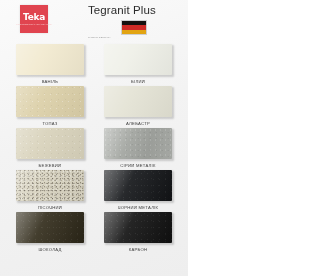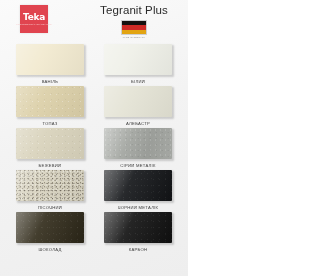--- a/index.html
+++ b/index.html
@@ -53,21 +53,20 @@
     font-size: 2.2px;
     letter-spacing: 0.2px;
     line-height: 3px;
     margin-top: 1px;
     white-space: nowrap;
   }
   .brand-block {
     position: absolute;
     right: 8px;
     top: 4px;
-    text-align: center;
     width: 92px;
   }
   .brand-title {
     font-size: 11.5px;
     color: #2b2b2b;
     letter-spacing: 0.1px;
     line-height: 13px;
     white-space: nowrap;
   }
   .flag {

